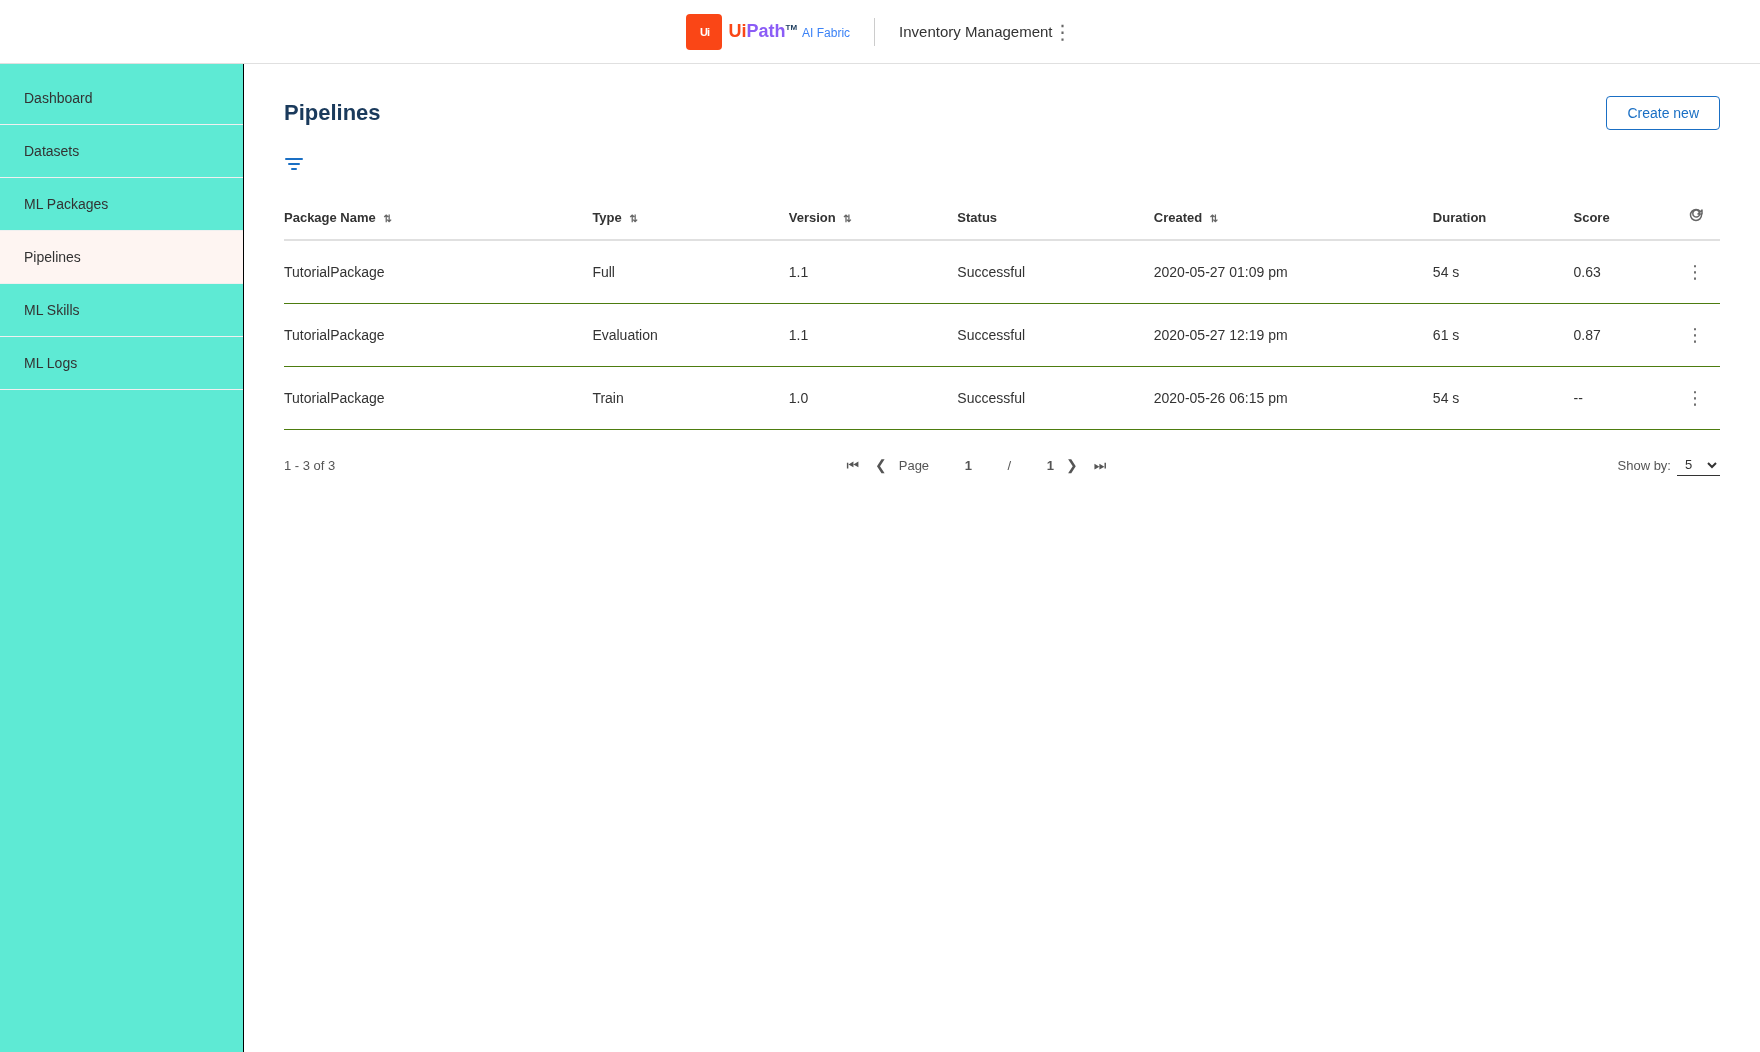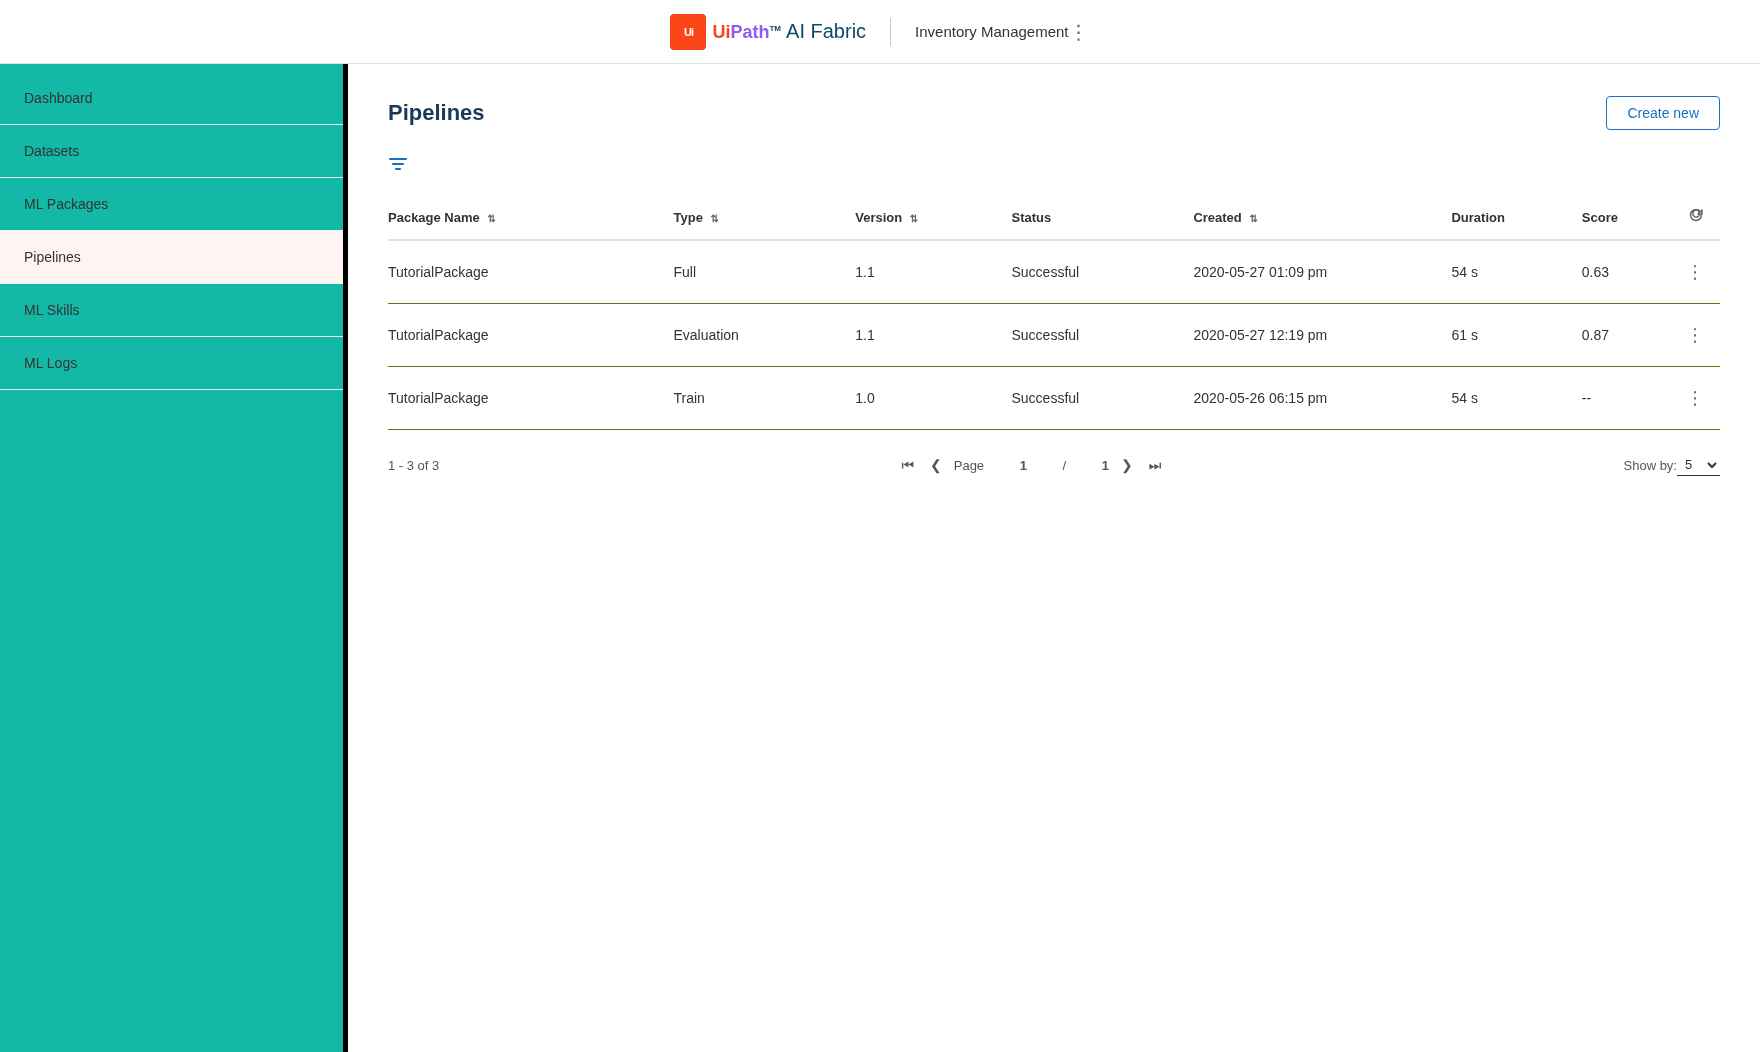--- a/index.html
+++ b/index.html
@@ -69,25 +69,25 @@
 
     
     .layout {
       display: flex;
       margin-top: 64px;
       height: calc(1052px - 64px);
     }
 
     
     .sidebar {
-      width: 348px;
-      border-right: 5px solid #000000;
+      width: 244px;
+      border-right: 1px solid #000000;
       padding-top: 8px;
       flex-shrink: 0;
-      background: #14b8a6;
+      background: #5eead4;
     }
     .sidebar-item {
       padding: 18px 24px;
       cursor: pointer;
       border-bottom: 1px solid #f0f0f0;
       font-size: 14px;
       color: #333;
       display: flex;
       align-items: center;
     }
@@ -219,20 +219,21 @@
       cursor: pointer;
       color: #555;
       font-size: 14px;
       padding: 2px 4px;
       display: inline-flex;
       align-items: center;
     }
     .show-by {
       display: flex;
       align-items: center;
+      gap: 6px;
     }
     .show-by select {
       border: none;
       border-bottom: 1px solid #333;
       font-size: 13px;
       color: #333;
       background: transparent;
       cursor: pointer;
       padding: 2px 4px;
       outline: none;
@@ -241,21 +242,21 @@
 </head>
 <body>
 
 <div class="header">
   <div class="header-left">
     <div class="logo">
       <div class="logo-box">
         <span style="font-size:11px;font-weight:900;letter-spacing:-1px;">Ui</span>
       </div>
       <span class="logo-text">
-        <span style="color:#fa4616;">Ui</span><span style="color:#8b5cf6;">Path</span><sup style="font-size:8px;color:#1a3a5c;">TM</sup> <span style="color:#0c4a6e;font-weight:400;font-size:20px;">AI Fabric</span>
+        <span style="color:#fa4616;">Ui</span><span style="color:#8b5cf6;">Path</span><sup style="font-size:8px;color:#1a3a5c;">TM</sup> <span style="color:#3b82f6;font-weight:400;font-size:12px;">AI Fabric</span>
       </span>
     </div>
     <div class="divider-vertical"></div>
     <span class="header-title">Inventory Management</span>
   </div>
   <div class="header-menu-icon">⋮</div>
 </div>
 
 <div class="layout">
 

